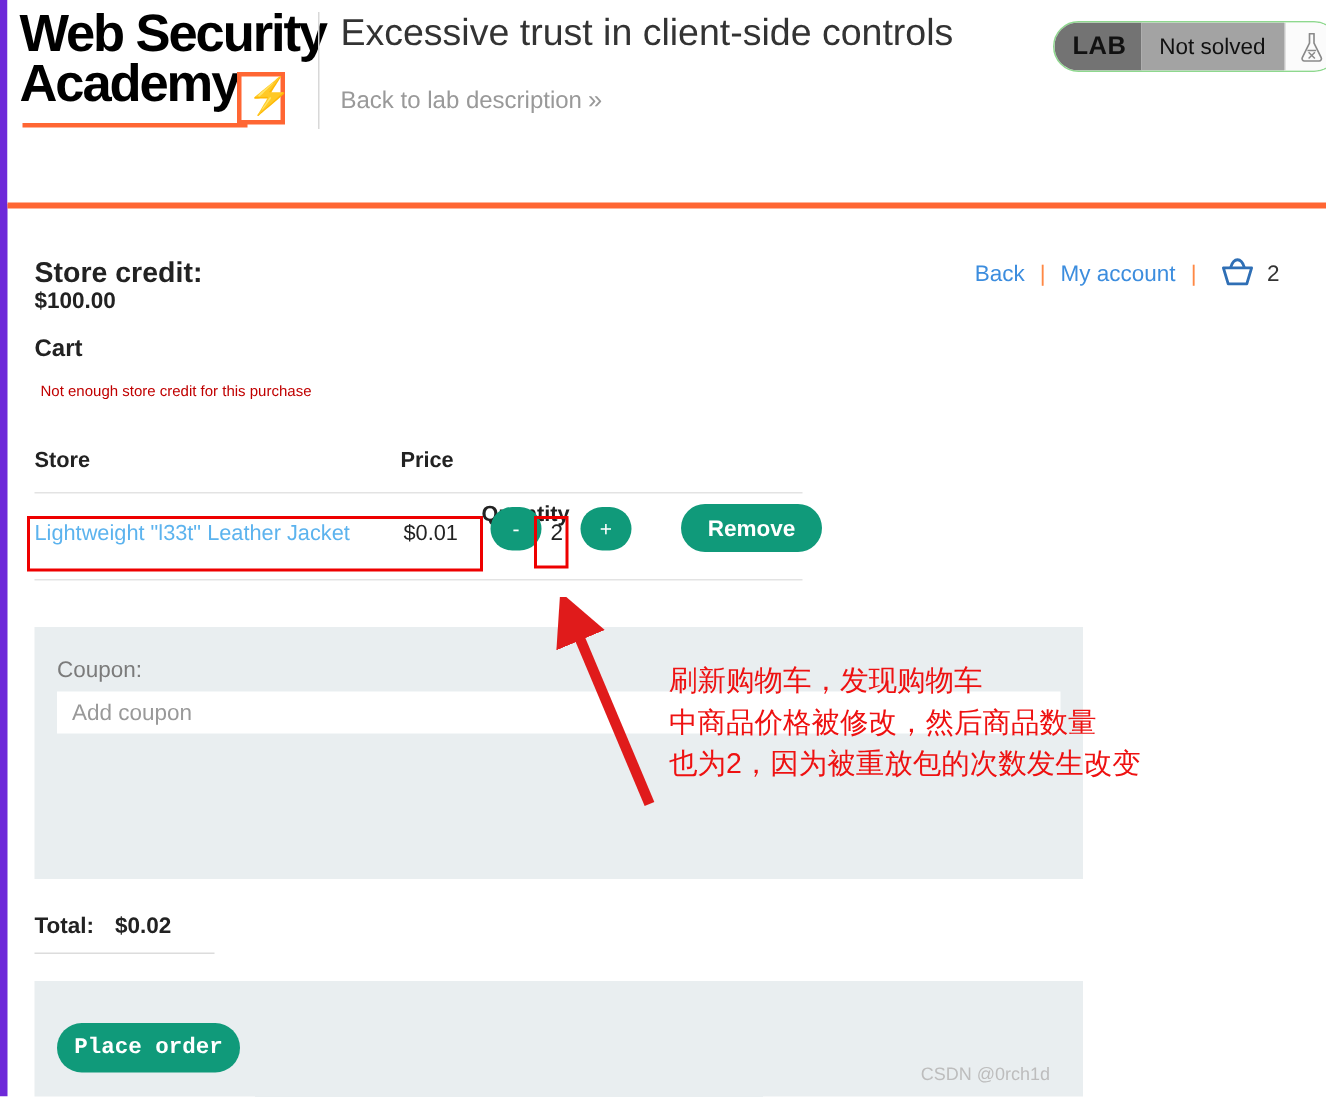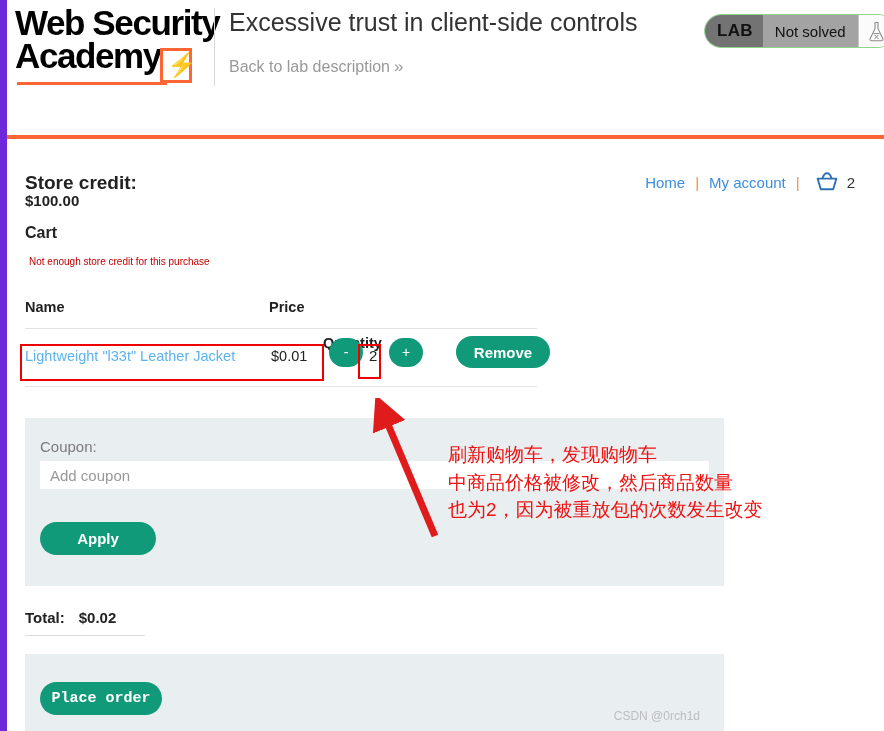--- a/index.html
+++ b/index.html
@@ -7,21 +7,21 @@
     margin: 0; padding: 0;
     width: 884px; height: 731px;
     background: #ffffff;
     font-family: "Liberation Sans", sans-serif;
     overflow: hidden;
   }
   #page {
     position: relative;
     width: 716px; height: 731px;
     background: #fff;
-    border-left: 7px solid #6d28d9;
+    border-left: 5px solid #6d28d9;
   }
 
   
   #header {
     position: absolute; left: 0; top: 0;
     width: 884px; height: 136px;
     background: #fff;
   }
   #logo-wrap {
     position: absolute; left: 8px; top: 6px;
@@ -294,54 +294,53 @@
   </div>
 
   <div id="main">
 
     <div id="credit-label">Store credit:</div>
     <div id="credit-value">$100.00</div>
     <div id="cart-heading">Cart</div>
     <div id="cart-error">Not enough store credit for this purchase</div>
 
     <div id="nav">
-      <span class="nav-link">Home</span>
+      <span class="nav-link">Back</span>
       <span class="nav-sep">|</span>
       <span class="nav-link">My account</span>
       <span class="nav-sep">|</span>
       <span id="basket-icon">
         <svg width="26" height="22" viewBox="0 0 26 22" aria-hidden="true">
           <path d="M8.5 7.2 C9.6 3.6 11.2 2.2 13 2.2 C14.8 2.2 16.4 3.6 17.5 7.2" fill="none" stroke="#2f6fb5" stroke-width="1.9" stroke-linecap="round"></path>
           <path d="M3.6 7.6 h18.8 l-3.2 10.6 h-12.4 z" fill="none" stroke="#2f6fb5" stroke-width="1.9" stroke-linejoin="round"></path>
         </svg>
       </span>
       <span id="basket-count">2</span>
     </div>
 
     <div id="cart-table">
       <div class="th-row">
-        <span class="th" id="th-name">Name</span>
+        <span class="th" id="th-name">Store</span>
         <span class="th" id="th-price">Price</span>
         <span class="th" id="th-qty">Quantity</span>
       </div>
 
       <div class="tr-row">
         <span id="cell-name">Lightweight "l33t" Leather Jacket</span>
         <span id="cell-price">$0.01</span>
         <button class="qty-btn" id="qty-minus">-</button>
         <span id="qty-value">2</span>
         <button class="qty-btn" id="qty-plus">+</button>
         <button id="remove-btn">Remove</button>
       </div>
     </div>
 
     <div id="coupon-panel">
       <div id="coupon-label">Coupon:</div>
       <input id="coupon-input" type="text" placeholder="Add coupon" style="">
-      <button id="apply-btn">Apply</button>
     </div>
 
     <div id="total-wrap">
       <span id="total-label">Total:</span><span id="total-value">$0.02</span>
     </div>
 
     <div id="order-panel">
       <button id="place-order-btn">Place order</button>
     </div>
   </div>

